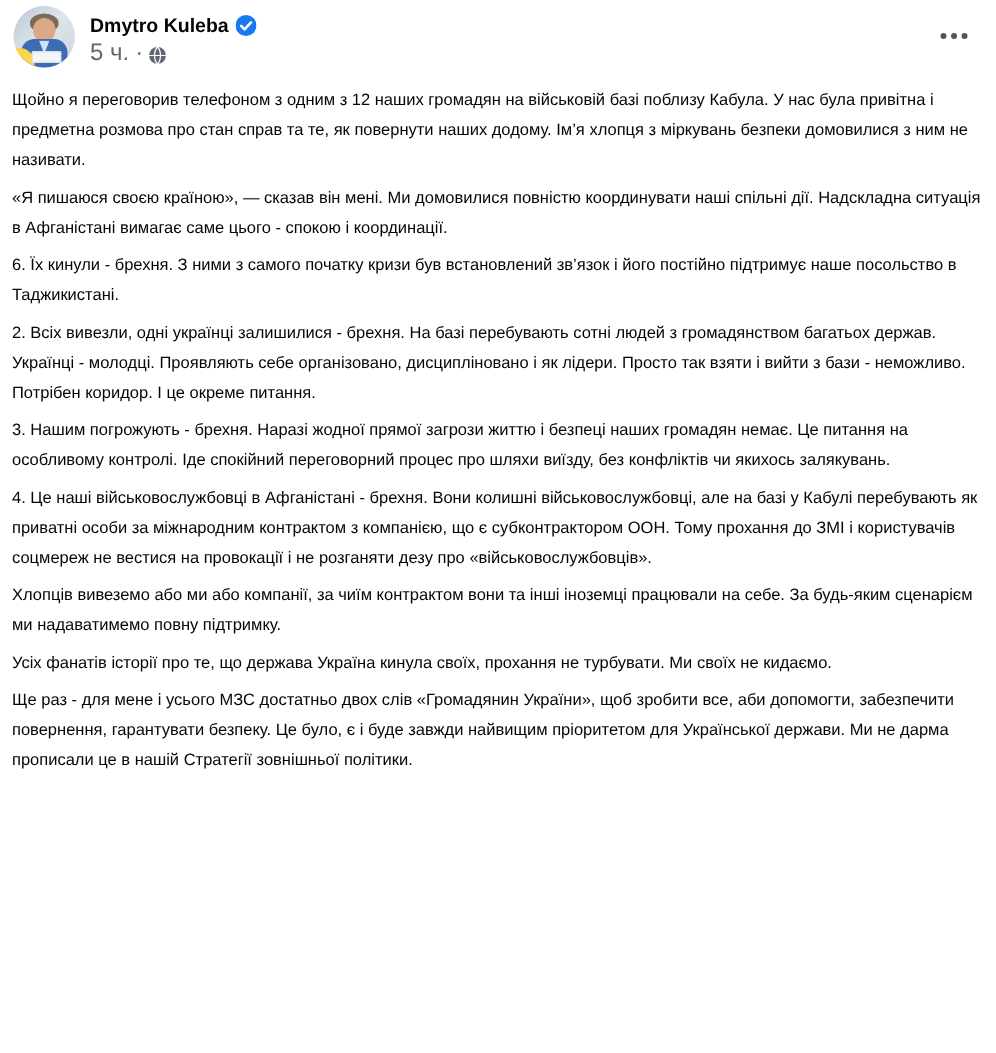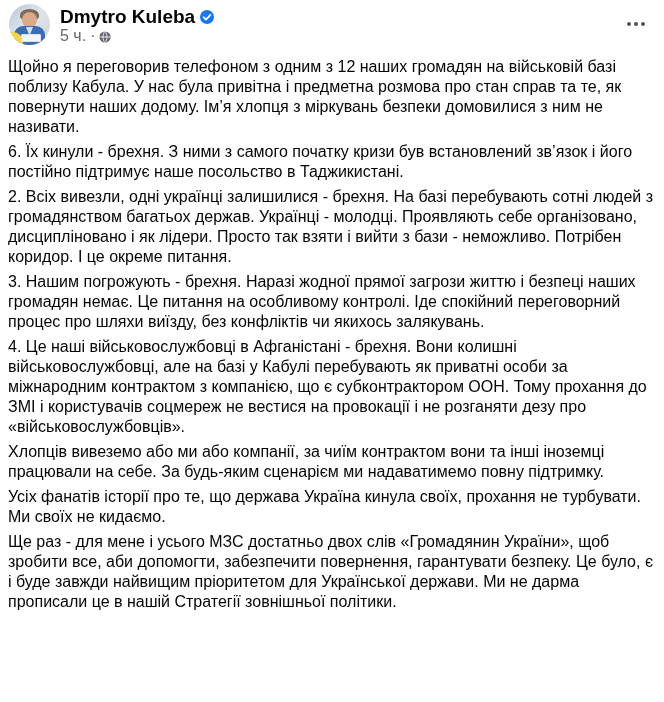--- a/index.html
+++ b/index.html
@@ -78,21 +78,21 @@
     flex: 1 1 auto;
     min-width: 0;
   }
   .name-row {
     display: flex;
     align-items: center;
     gap: 5px;
     line-height: 19px;
   }
   .author {
-    font-size: 19px;
+    font-size: 13px;
     font-weight: 700;
     color: #050505;
     cursor: pointer;
   }
   .verified {
     display: inline-flex;
     align-items: center;
     margin-top: 1px;
   }
   .meta-row {
@@ -124,21 +124,21 @@
     border-radius: 50%;
     background: #50555b;
     display: block;
   }
   
   .post-body {
     padding: 12px 8px 0 8px;
   }
   .post-body p {
     margin: 0 0 5px 0;
-    font-size: 16px;
+    font-size: 11px;
     line-height: 20px;
     color: #050505;
     white-space: pre-wrap;
   }
 </style>
 </head>
 <body>
 
 <div class="post">
 
@@ -176,20 +176,21 @@
 
     <div class="more-btn">
       <i></i>
       <i></i>
       <i></i>
     </div>
   </div>
 
   <div class="post-body">
     <p>Щойно я переговорив телефоном з одним з 12 наших громадян на військовій базі поблизу Кабула. У нас була привітна і предметна розмова про стан справ та те, як повернути наших додому. Ім’я хлопця з міркувань безпеки домовилися з ним не називати.</p>
+    <p>«Я пишаюся своєю країною», — сказав він мені. Ми домовилися повністю координувати наші спільні дії. Надскладна ситуація в Афганістані вимагає саме цього - спокою і координації.</p>
     <p>6. Їх кинули - брехня. З ними з самого початку кризи був встановлений зв’язок і його постійно підтримує наше посольство в Таджикистані.</p>
     <p>2. Всіх вивезли, одні українці залишилися - брехня. На базі перебувають сотні людей з громадянством багатьох держав. Українці - молодці. Проявляють себе організовано, дисципліновано і як лідери. Просто так взяти і вийти з бази - неможливо. Потрібен коридор. І це окреме питання.</p>
     <p>3. Нашим погрожують - брехня. Наразі жодної прямої загрози життю і безпеці наших громадян немає. Це питання на особливому контролі. Іде спокійний переговорний процес про шляхи виїзду, без конфліктів чи якихось залякувань.</p>
     <p>4. Це наші військовослужбовці в Афганістані - брехня. Вони колишні військовослужбовці, але на базі у Кабулі перебувають як приватні особи за міжнародним контрактом з компанією, що є субконтрактором ООН. Тому прохання до ЗМІ і користувачів соцмереж не вестися на провокації і не розганяти дезу про «військовослужбовців».</p>
     <p>Хлопців вивеземо або ми або компанії, за чиїм контрактом вони та інші іноземці працювали на себе. За будь-яким сценарієм ми надаватимемо повну підтримку.</p>
     <p>Усіх фанатів історії про те, що держава Україна кинула своїх, прохання не турбувати. Ми своїх не кидаємо.</p>
     <p>Ще раз - для мене і усього МЗС достатньо двох слів «Громадянин України», щоб зробити все, аби допомогти, забезпечити повернення, гарантувати безпеку. Це було, є і буде завжди найвищим пріоритетом для Української держави. Ми не дарма прописали це в нашій Стратегії зовнішньої політики.</p>
   </div>
 
 </div>

